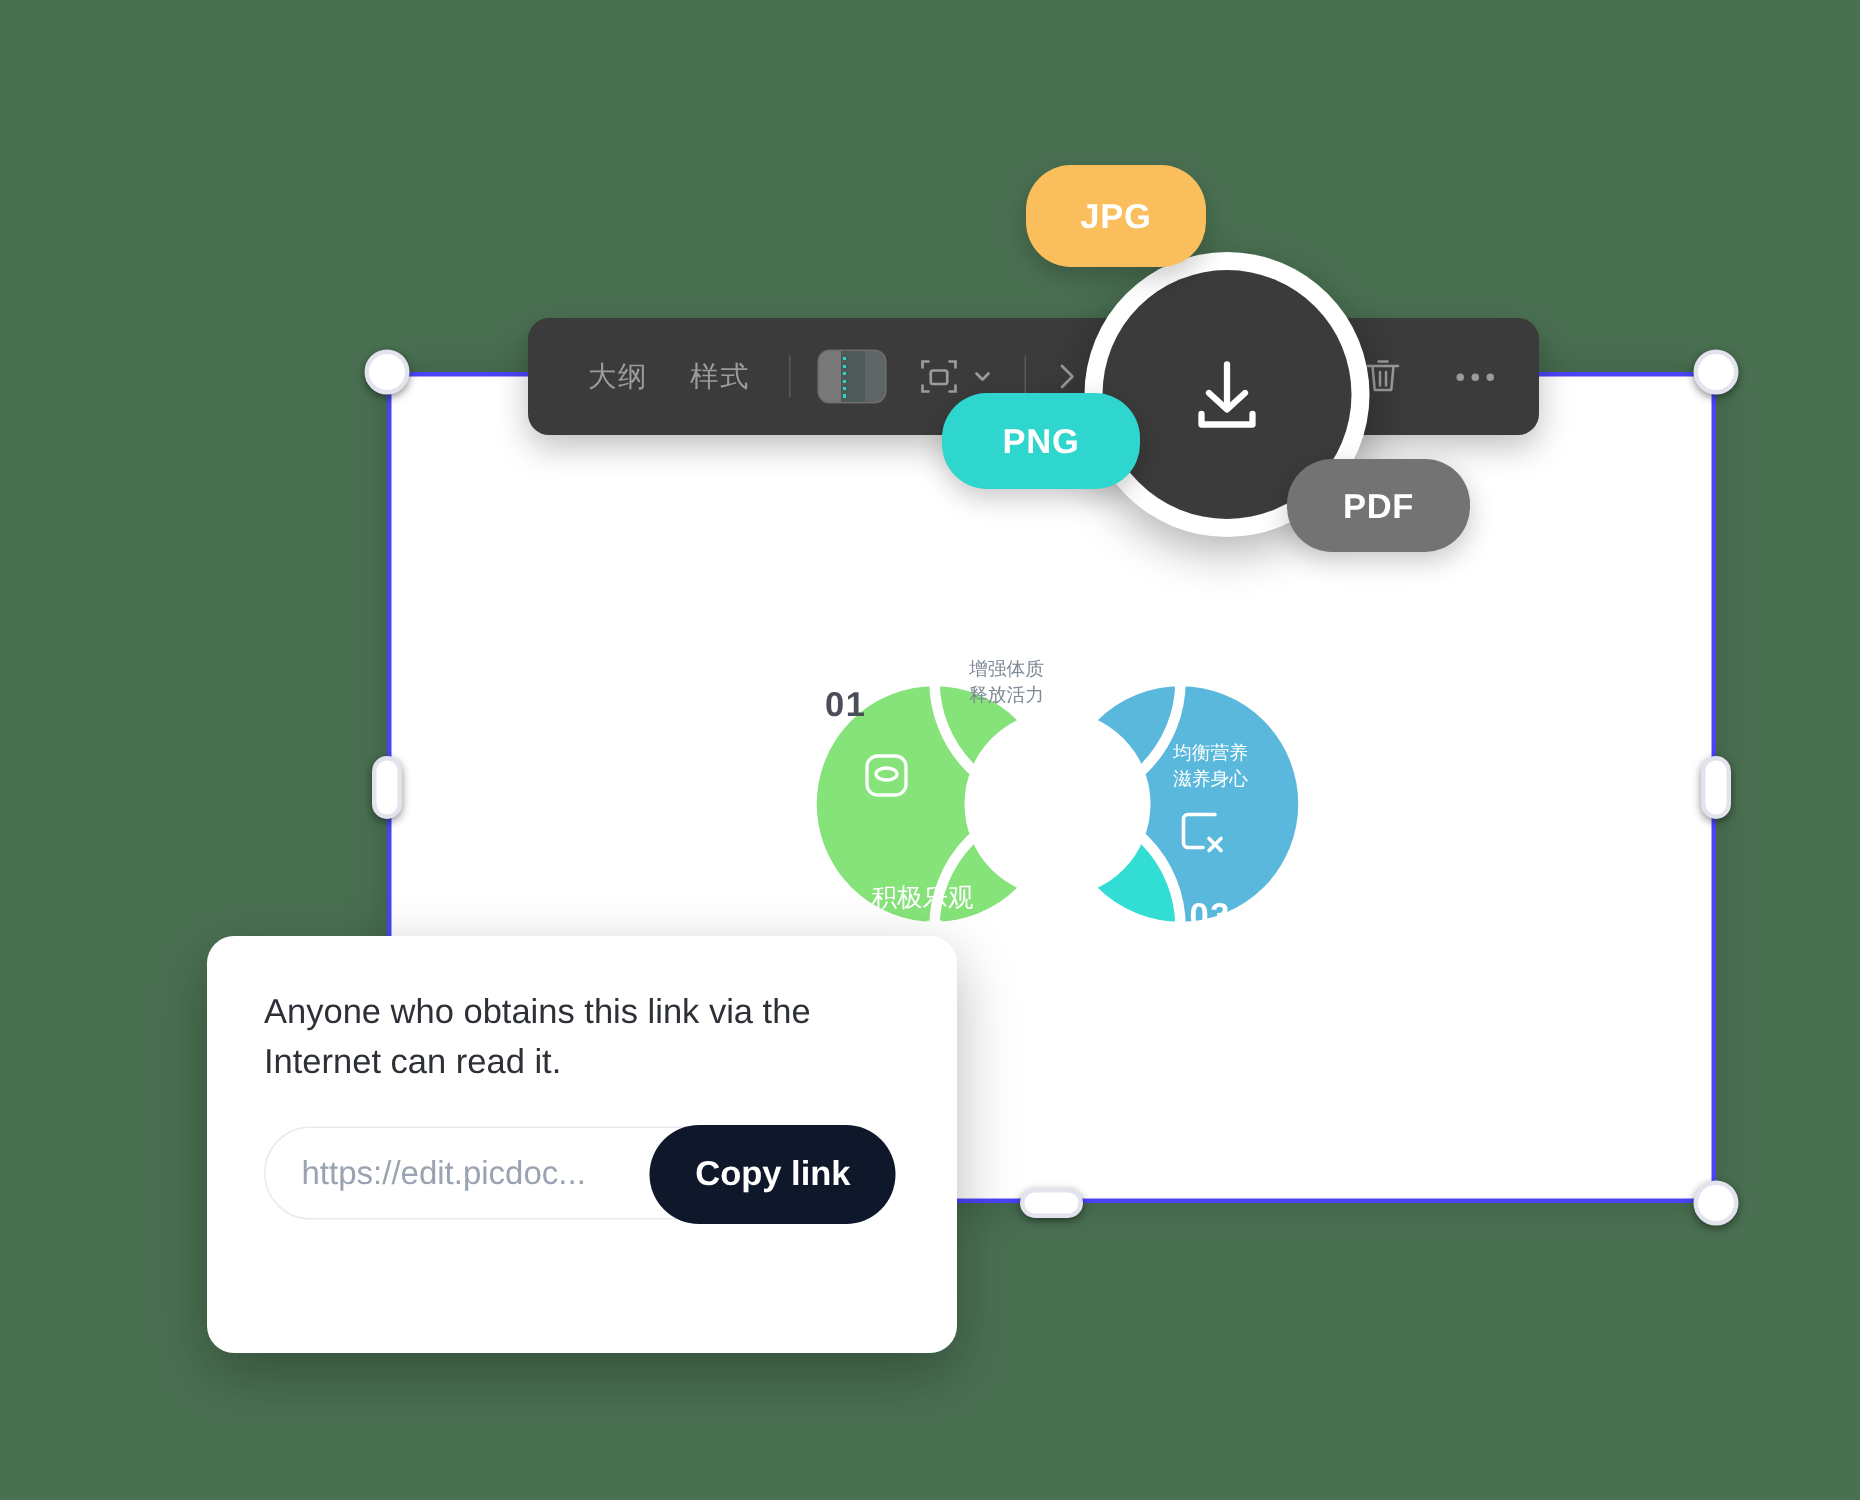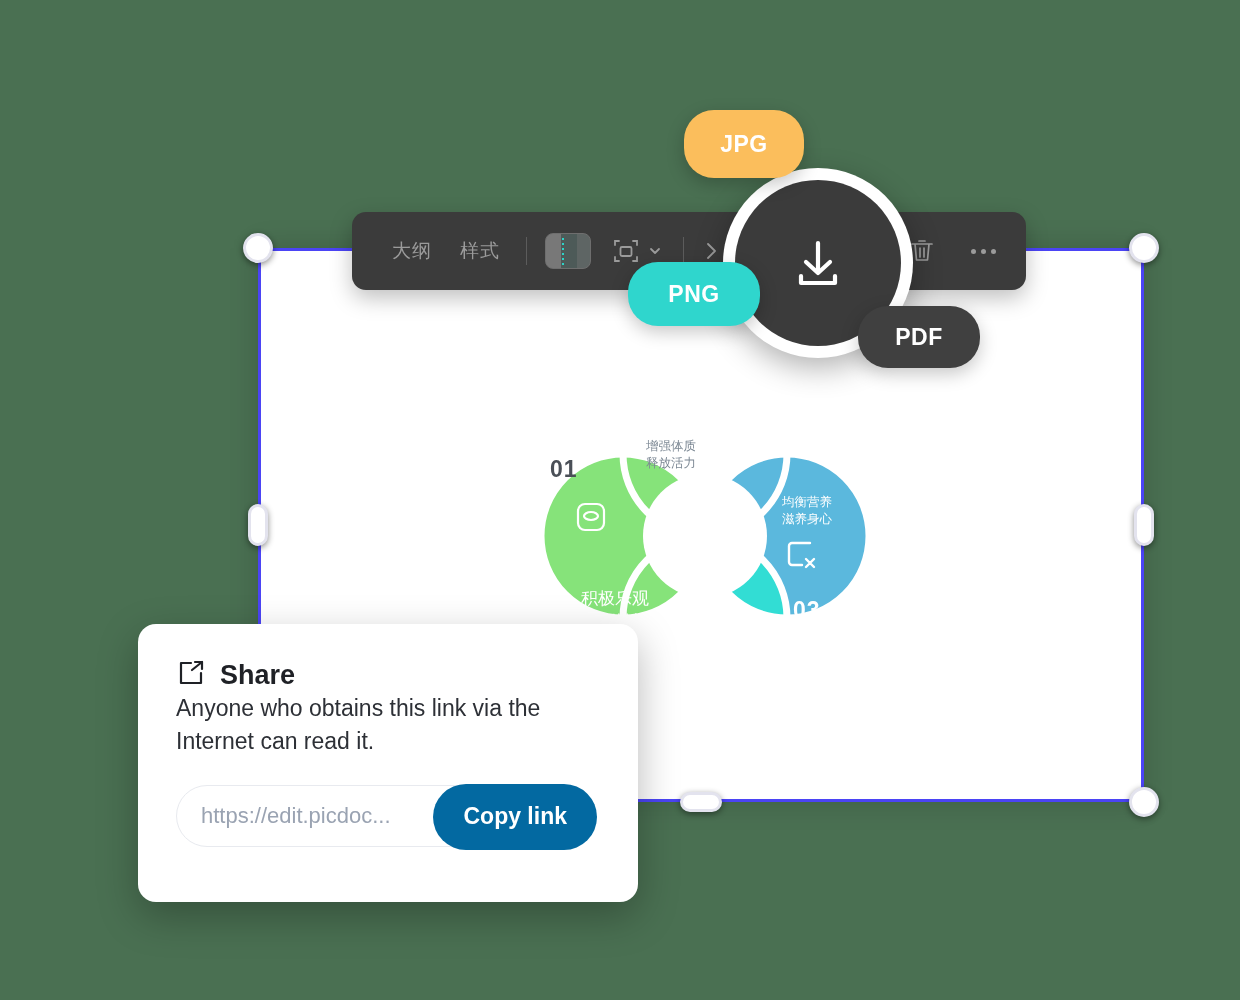--- a/index.html
+++ b/index.html
@@ -134,21 +134,21 @@
     position: absolute;
     display: flex; align-items: center; justify-content: center;
     color: #ffffff; font-size: 23px; font-weight: 600;
     letter-spacing: 0.5px;
     border-radius: 30px;
     cursor: pointer;
     box-shadow: 0 6px 18px rgba(0,0,0,0.22);
   }
   .badge-jpg { left: 684px; top: 110px; width: 120px; height: 68px; background: #fbbe5c; }
   .badge-png { left: 628px; top: 262px; width: 132px; height: 64px; background: #2fd6cd; }
-  .badge-pdf { left: 858px; top: 306px; width: 122px; height: 62px; background: #404040; }
+  .badge-pdf { left: 858px; top: 306px; width: 122px; height: 62px; background: #737373; }
 
   
   .share-card {
     position: absolute; left: 138px; top: 624px;
     width: 500px; height: 278px;
     background: #ffffff;
     border-radius: 18px;
     box-shadow: 0 14px 40px rgba(0,0,0,0.28);
     padding: 34px 38px;
   }
@@ -171,21 +171,21 @@
   .link-input {
     flex: 1; border: none; outline: none; background: transparent;
     font-family: "Liberation Sans", sans-serif;
     font-size: 22px; color: #9aa3b2;
     padding-left: 24px;
   }
   .link-input::placeholder { color: #9aa3b2; }
   .copy-btn {
     position: absolute; right: -4px; top: -2px;
     height: 66px; padding: 0 30px;
-    background: #0369a1; color: #ffffff;
+    background: #0f172a; color: #ffffff;
     border: none; border-radius: 33px;
     font-family: "Liberation Sans", sans-serif;
     font-size: 23px; font-weight: 600;
     cursor: pointer;
   }
 </style>
 </head>
 <body>
 
 <div id="stage">
@@ -310,30 +310,20 @@
       <path d="M25 36 l12 11 l12 -11"></path>
       <path d="M20 50 v7 h34 v-7"></path>
     </svg>
   </div>
 
   <div class="badge badge-jpg">JPG</div>
   <div class="badge badge-png">PNG</div>
   <div class="badge badge-pdf">PDF</div>
 
   <div class="share-card">
-    <div class="share-head">
-      <span>
-        <svg width="30" height="30" viewBox="0 0 30 30" fill="none" stroke="#1f2126" stroke-width="2.2" stroke-linecap="round" stroke-linejoin="round">
-          <path d="M15 5 H5 v20 h20 V15"></path>
-          <path d="M16 12 L26 4"></path>
-          <path d="M19 4 h7 v7"></path>
-        </svg>
-      </span>
-      <span class="share-title">Share</span>
-    </div>
     <div class="share-desc">Anyone who obtains this link via the Internet can read it.</div>
     <div class="link-row">
       <input class="link-input" type="text" placeholder="https://edit.picdoc..." style="">
       <button class="copy-btn">Copy link</button>
     </div>
   </div>
 
 </div>
 
 </body></html>

